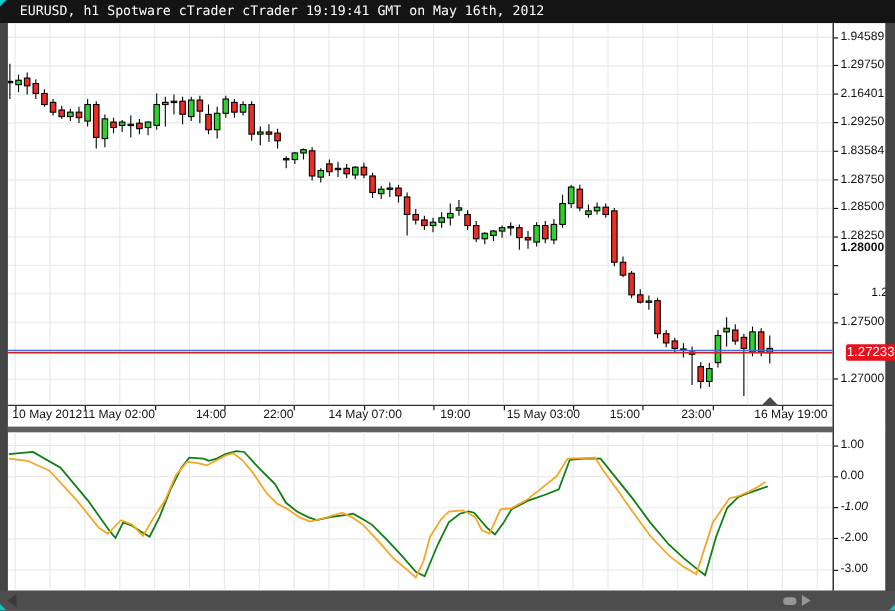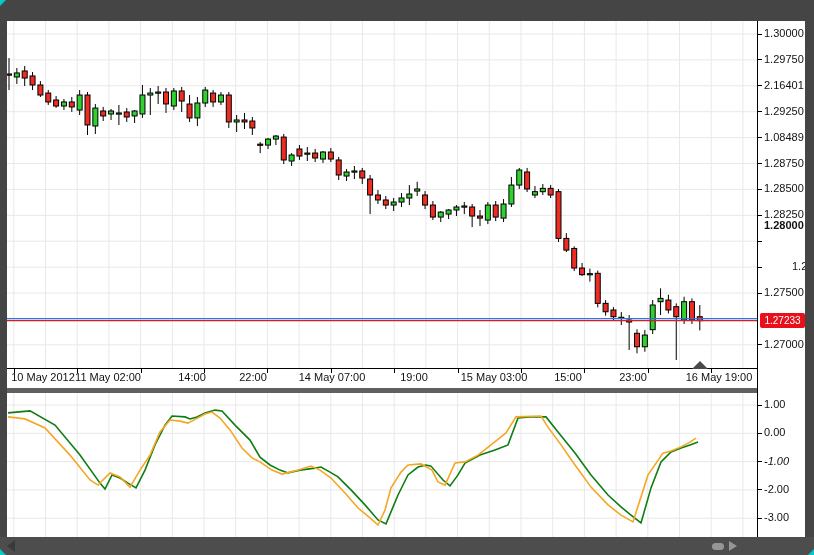--- a/index.html
+++ b/index.html
@@ -20,22 +20,22 @@
                border-left:8px solid transparent;border-right:8px solid transparent;
                border-bottom:8px solid #4a4a4a;z-index:5;}
   #separator{position:absolute;left:0;top:388px;width:814px;height:5px;background:#606060;}
   #fisher-panel{position:absolute;left:7px;top:393px;width:750px;height:144px;background:#fff;}
   #fisher-label{position:absolute;left:3px;top:1px;font-size:11px;color:#a9a9a9;white-space:nowrap;}
   
   #price-axis{position:absolute;left:757px;top:21px;width:48px;height:516px;background:#fff;
               border-left:1px solid #000;box-sizing:border-box;}
   .axis-label{position:absolute;left:6px;font-size:11px;color:#111;white-space:nowrap;}
   .axis-tick{position:absolute;left:0;width:4px;height:1px;background:#000;}
-  #price-badge{position:absolute;left:2px;width:45px;height:15px;background:#e8101a;border-radius:2px;
-               color:#fff;font-size:10px;line-height:15px;text-align:center;z-index:6;}
+  #price-badge{position:absolute;left:11px;width:45px;height:15px;background:#e8101a;border-radius:2px;
+               color:#fff;font-size:12px;line-height:15px;text-align:center;z-index:6;}
   
   #border-left{position:absolute;left:0;top:21px;width:7px;height:516px;background:#454545;}
   #border-right{position:absolute;left:805px;top:21px;width:9px;height:516px;background:#454545;}
   
   #bottombar{position:absolute;left:0;top:537px;width:814px;height:18px;background:#4d4d4d;}
   #scroll-left{position:absolute;left:7px;top:3px;width:0;height:0;
                border-top:6px solid transparent;border-bottom:6px solid transparent;
                border-right:8px solid #3a3a3a;}
   #status-dot{position:absolute;left:712px;top:6px;width:12px;height:7px;border-radius:4px;background:#969696;}
   #play-icon{position:absolute;left:729px;top:4px;width:0;height:0;
@@ -45,20 +45,23 @@
              border-left:6px solid #00c9c9;border-top:6px solid transparent;}
   #corner-br{position:absolute;right:0;bottom:0;width:0;height:0;z-index:30;
              border-right:6px solid #00c9c9;border-top:6px solid transparent;}
   svg{display:block;}
 </style>
 </head>
 <body>
 
 <div id="win">
   <div id="corner-tl"></div>
+  <div id="titlebar">
+    <span>EURUSD, h1 Spotware cTrader cTrader 19:19:41 GMT on May 16th, 2012</span>
+  </div>
 
   <div id="main-plot">
     <svg id="main-svg" width="750" height="347">
         <line x1="6.8" y1="0" x2="6.8" y2="347" stroke="#e8e8e8" stroke-width="1"></line>
         <line x1="38.5" y1="0" x2="38.5" y2="347" stroke="#e8e8e8" stroke-width="1"></line>
         <line x1="70.2" y1="0" x2="70.2" y2="347" stroke="#e8e8e8" stroke-width="1"></line>
         <line x1="101.9" y1="0" x2="101.9" y2="347" stroke="#e8e8e8" stroke-width="1"></line>
         <line x1="133.6" y1="0" x2="133.6" y2="347" stroke="#e8e8e8" stroke-width="1"></line>
         <line x1="165.29999999999998" y1="0" x2="165.29999999999998" y2="347" stroke="#e8e8e8" stroke-width="1"></line>
         <line x1="196.99999999999997" y1="0" x2="196.99999999999997" y2="347" stroke="#e8e8e8" stroke-width="1"></line>
@@ -335,29 +338,29 @@
         <line x1="0" y1="96.9" x2="750" y2="96.9" stroke="#e8e8e8" stroke-width="1"></line>
         <line x1="0" y1="125.2" x2="750" y2="125.2" stroke="#e8e8e8" stroke-width="1"></line>
         <polyline points="1,19.9 23,17.9 48,32.1 73,62.1 93,90.1 98,96.1 105,81.9 113,85.0 121,90.1 129,94.9 138,77.1 148,51.9 158,32.1 165,23.0 178,23.9 183,25.9 190,23.9 198,19.9 208,17.1 215,17.9 228,32.1 243,47.1 253,64.1 263,72.0 273,77.1 281,79.9 293,77.1 308,75.1 314,74.0 323,79.1 331,83.9 344,96.9 358,111.9 371,126.9 379,130.9 391,102.0 401,81.9 411,74.0 419,72.0 424,73.1 436,87.0 443,92.9 451,81.9 458,70.0 473,62.1 488,57.0 501,51.9 511,25.0 523,23.9 539,23.9 551,38.9 568,60.1 584,81.9 601,102.0 614,113.9 624,122.1 634,130.0 644,94.9 654,68.9 664,59.0 674,55.0 683,51.9 691,49.1" fill="none" stroke="#0e7d12" stroke-width="1.6"></polyline>
         <polyline points="1,23.9 18,25.9 38,34.9 63,62.1 83,87.0 91,92.1 103,79.9 113,83.9 123,94.1 133,77.1 143,62.1 153,38.9 163,27.0 173,28.1 181,30.1 189,25.9 198,21.1 205,19.1 213,25.0 223,36.9 235,55.0 245,64.9 253,68.9 265,77.1 275,81.1 288,77.9 304,73.1 313,77.1 324,85.0 338,100.0 351,115.0 363,124.9 371,132.0 378,117.0 384,94.9 394,79.1 401,72.0 414,70.9 425,77.1 431,89.0 438,92.1 448,70.0 458,68.9 471,62.1 484,51.9 499,40.0 509,23.9 534,23.0 541,34.1 554,51.9 568,72.0 584,94.1 601,111.9 614,122.1 626,128.9 641,81.9 656,60.1 664,58.1 674,53.9 683,49.1 689,45.1" fill="none" stroke="#f5a623" stroke-width="1.6"></polyline>
       </svg>
   </div>
 
   <div id="price-axis">
     <div id="price-badge" style="top: 292.161px;">1.27233</div>
   <div class="axis-tick" style="top: 12.5px;"></div>
-      <div class="axis-label" style="top: 6px;">1.30000</div>
+      <div class="axis-label" style="top: 6px;">1.94589</div>
       <div class="axis-tick" style="top: 38.4px;"></div>
       <div class="axis-label" style="top: 31.9px;">1.29750</div>
       <div class="axis-tick" style="top: 64.3px;"></div>
       <div class="axis-label" style="top: 57.8px;">2.16401</div>
       <div class="axis-tick" style="top: 90.2px;"></div>
       <div class="axis-label" style="top: 83.7px;">1.29250</div>
       <div class="axis-tick" style="top: 116.1px;"></div>
-      <div class="axis-label" style="top: 109.6px;">1.08489</div>
+      <div class="axis-label" style="top: 109.6px;">1.83584</div>
       <div class="axis-tick" style="top: 142px;"></div>
       <div class="axis-label" style="top: 135.5px;">1.28750</div>
       <div class="axis-tick" style="top: 167.9px;"></div>
       <div class="axis-label" style="top: 161.4px;">1.28500</div>
       <div class="axis-tick" style="top: 193.8px;"></div>
       <div class="axis-label" style="top: 187.3px;">1.28250</div>
       <div class="axis-tick" style="top: 219.7px;"></div>
       <div class="axis-label" style="top: 198px; font-weight: bold;">1.28000</div>
       <div class="axis-tick" style="top: 245.6px;"></div>
       <div class="axis-label" style="top: 239.1px; margin-left: 28px;">1.27750</div>

